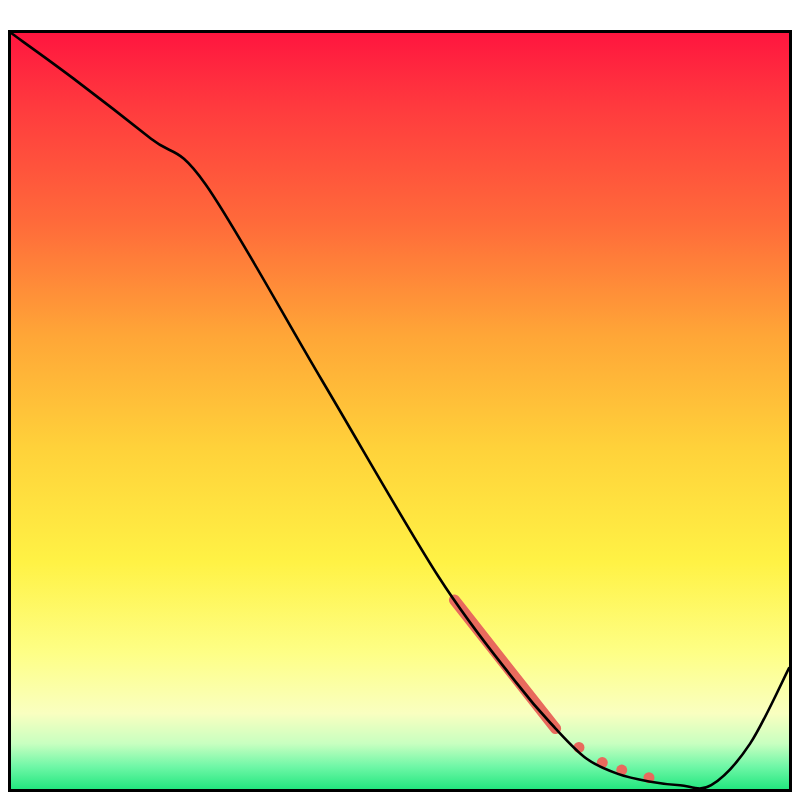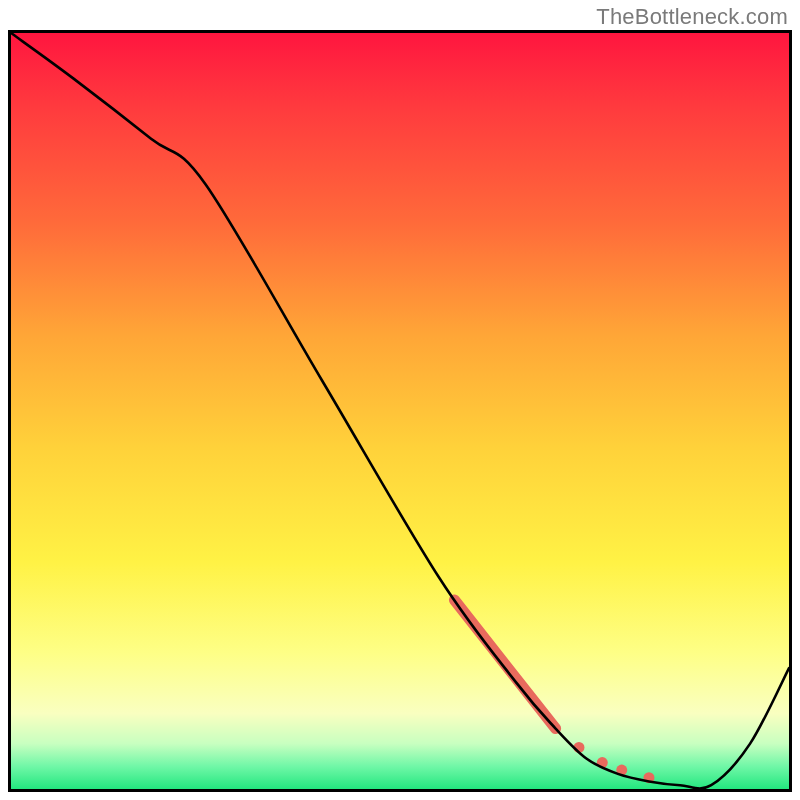--- a/index.html
+++ b/index.html
@@ -75,21 +75,20 @@
     stroke-linecap: round;
   }
   .dot {
     fill: #e86a5d;
   }
 </style>
 </head>
 <body>
 
 <div class="wrap">
-  <div class="watermark">TheBottleneck.com</div>
 
   <div class="plot-frame">
     <div class="gradient-bg"></div>
 
     <svg class="curve-svg" viewBox="0 0 777 755" preserveAspectRatio="none">
 
       <path id="highlight" class="highlight-seg" d="M 442.89,566.25 L 543.9,694.6"></path>
 
       <g id="dots">
           <circle cx="567.21" cy="713.475" r="5.5" class="dot"></circle>

